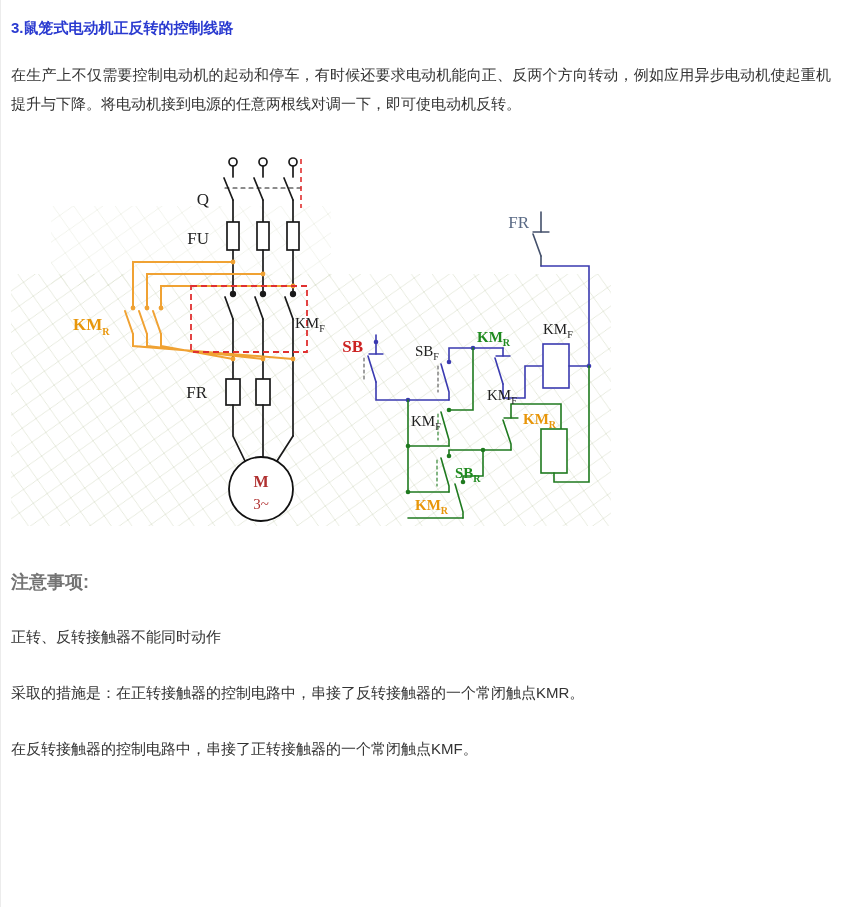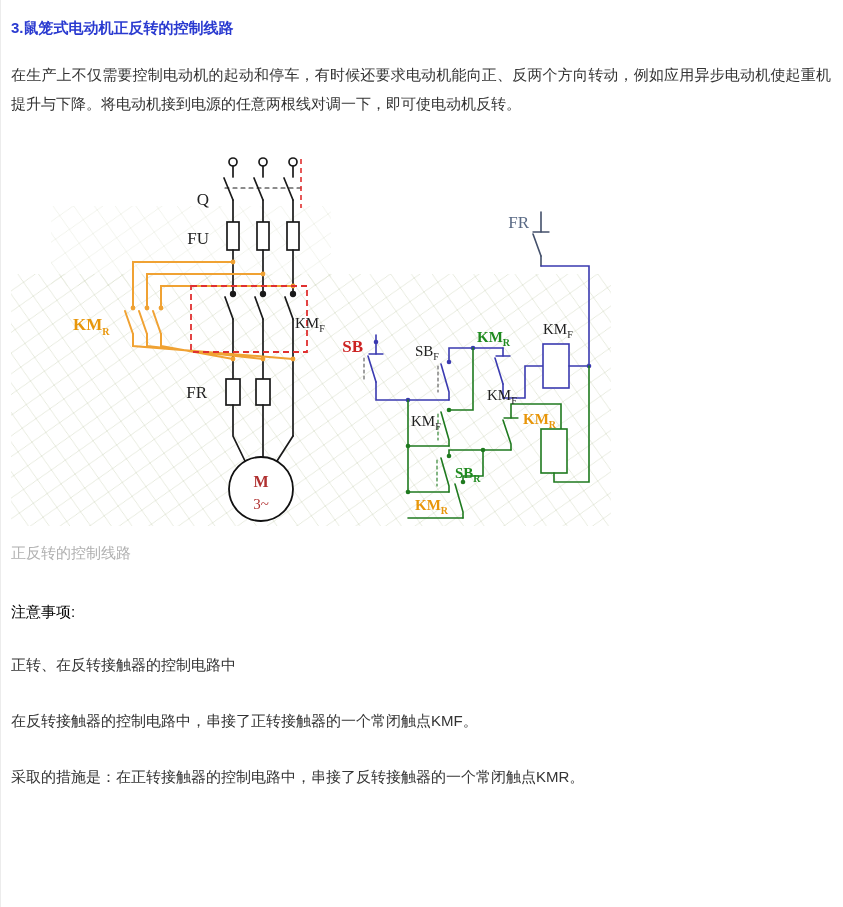--- a/index.html
+++ b/index.html
@@ -6,21 +6,21 @@
   body {
     width:843px; height:907px; overflow:hidden;
     font-family:"Liberation Sans","DejaVu Sans",sans-serif;
     color:#333;
   }
   .page { padding:12px 12px 10px 10px; border-left:1px solid #ececec; min-height:887px; }
   h3.heading { color:#2a3ad0; font-size:15px; line-height:20px; margin:6px 0 24px; font-weight:bold; }
   p.para { font-size:15px; line-height:29px; margin:0 0 26px; text-align:justify; color:#333;font-family:Liberation Mono, monospace; }
   figure { margin:0; padding:0; }
   figcaption.caption { color:#b0b0b0; font-size:15px; margin-top:14px; }
-  p.note-head { font-size:15px; font-weight:normal; color:#000000; margin:40px 0 28px; }
+  p.note-head { font-size:18px; font-weight:bold; color:#737373; margin:40px 0 28px; }
   p.note { font-size:15px; line-height:29px; margin:0 0 27px; color:#333; }
 
   
   .slbl { font-family:"Liberation Serif","DejaVu Serif",serif; font-size:15px; fill:#222; }
   .slbl.lg { font-size:17px; }
   .slbl .sub { font-size:10px; }
   .slbl.orange { fill:#e8960a; font-weight:bold; }
   .slbl.big { font-size:17px; }
   .slbl.green { fill:#1f8a1f; font-weight:bold; }
   .slbl.red { fill:#cc2222; font-weight:bold; font-size:17px; }
@@ -167,21 +167,20 @@
       <text class="slbl green" x="466" y="196"><tspan>KM</tspan><tspan class="sub" dy="4">R</tspan></text>
       <text class="slbl" x="532" y="188"><tspan>KM</tspan><tspan class="sub" dy="4">F</tspan></text>
       <text class="slbl" x="400" y="280"><tspan>KM</tspan><tspan class="sub" dy="4">F</tspan></text>
       <text class="slbl" x="476" y="254"><tspan>KM</tspan><tspan class="sub" dy="4">F</tspan></text>
       <text class="slbl orange" x="512" y="278"><tspan>KM</tspan><tspan class="sub" dy="4">R</tspan></text>
       <text class="slbl green" x="444" y="332"><tspan>SB</tspan><tspan class="sub" dy="4">R</tspan></text>
       <text class="slbl orange" x="404" y="364"><tspan>KM</tspan><tspan class="sub" dy="4">R</tspan></text>
       <text class="motor-lbl" x="250" y="341"><tspan>M</tspan></text>
       <text class="motor-lbl ph" x="250" y="363"><tspan>3~</tspan></text>
     </svg>
-    <figcaption class="caption">正反转的控制线路</figcaption>
   </figure>
 
   <p class="note-head">注意事项:</p>
-  <p class="note">正转、在反转接触器的控制电路中</p>
+  <p class="note">正转、反转接触器不能同时动作</p>
+  <p class="note">采取的措施是：在正转接触器的控制电路中，串接了反转接触器的一个常闭触点KMR。</p>
   <p class="note">在反转接触器的控制电路中，串接了正转接触器的一个常闭触点KMF。</p>
-  <p class="note">采取的措施是：在正转接触器的控制电路中，串接了反转接触器的一个常闭触点KMR。</p>
 
 </div>
 
 </body></html>

